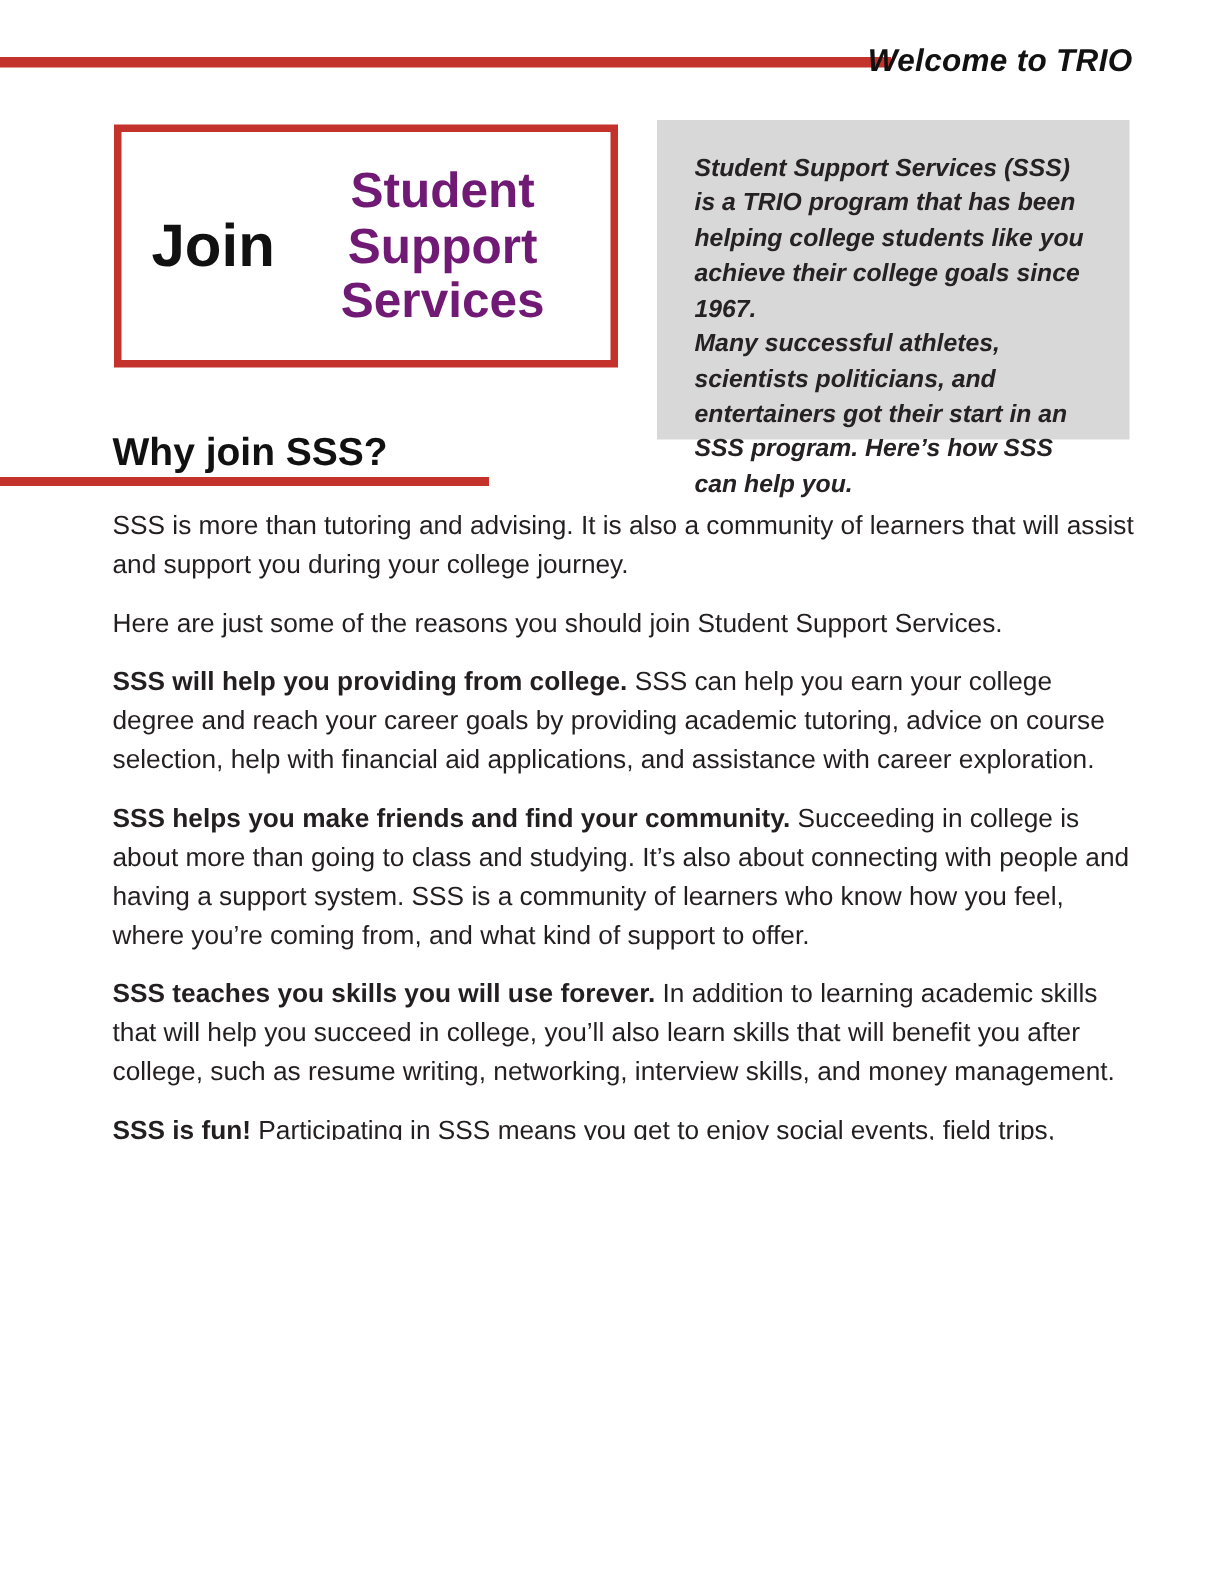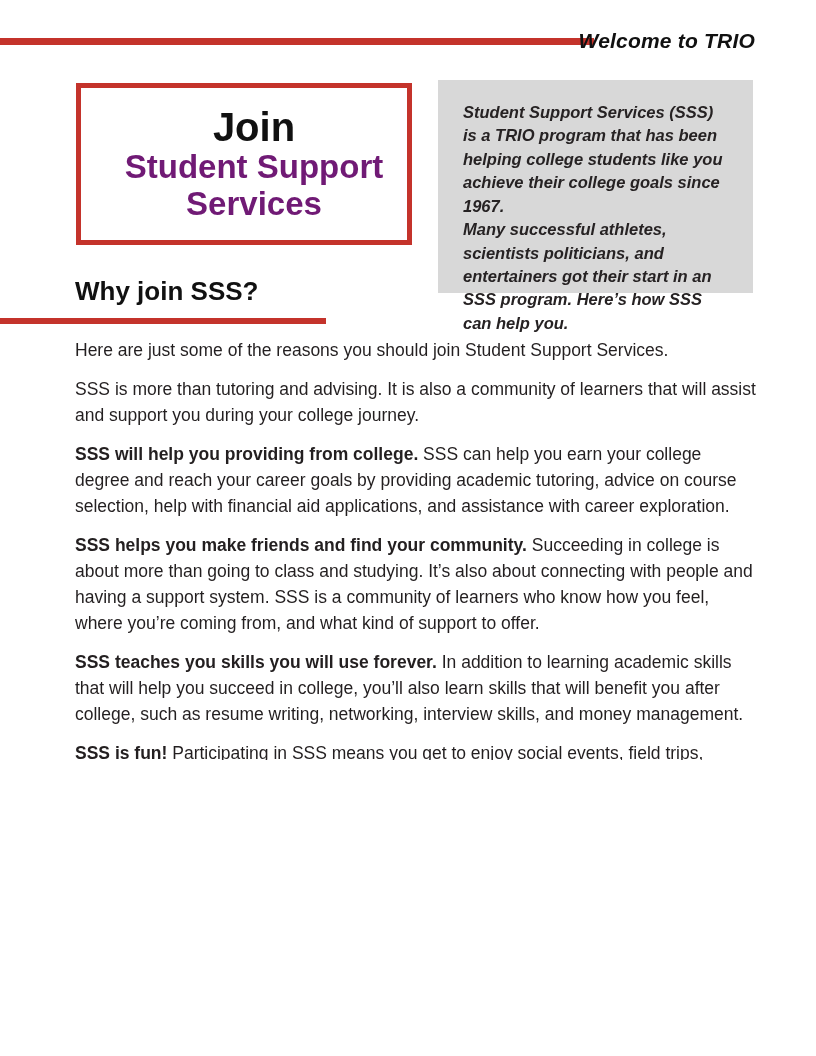--- a/index.html
+++ b/index.html
@@ -30,21 +30,21 @@
     letter-spacing: 0.2px;
   }
   
   .title-box {
     position: absolute;
     left: 76px; top: 83px;
     width: 336px; height: 162px;
     border: 5px solid #c4332b;
     background: #ffffff;
     display: flex;
-    flex-direction: column;
+    flex-direction: row;
     align-items: center;
     justify-content: center;
     text-align: center;
     padding-left: 20px;
   }
   .title-line1 {
     font-size: 40px;
     font-weight: 700;
     color: #111111;
     line-height: 1.1;
@@ -68,21 +68,21 @@
     font-size: 16.5px;
     font-weight: 700;
     font-style: italic;
     line-height: 1.42;
     color: #262223;
     white-space: pre-line;
   }
   
   .section-heading {
     position: absolute;
-    left: 75px; top: 276px;
+    left: 75px; top: 286px;
     font-size: 26px;
     font-weight: 700;
     color: #111111;
   }
   .heading-rule {
     position: absolute;
     left: 0; top: 318px;
     width: 326px; height: 6px;
     background: #c4332b;
   }
@@ -175,22 +175,22 @@
 
   <div class="intro-box">
     <div class="intro-text">Student Support Services (SSS) is a TRIO program that has been helping college students like you achieve their college goals since 1967.
 Many successful athletes, scientists politicians, and entertainers got their start in an SSS program. Here’s how SSS can help you.</div>
   </div>
 
   <div class="section-heading">Why join SSS?</div>
   <div class="heading-rule"></div>
 
   <div class="body-copy">
+    <p><strong></strong><span>SSS is more than tutoring and advising. It is also a community of learners that will assist and support you during your college journey.</span></p>
     <p><strong></strong><span>Here are just some of the reasons you should join Student Support Services.</span></p>
-    <p><strong></strong><span>SSS is more than tutoring and advising. It is also a community of learners that will assist and support you during your college journey.</span></p>
     <p><strong>SSS will help you providing from college.</strong><span> SSS can help you earn your college degree and reach your career goals by providing academic tutoring, advice on course selection, help with financial aid applications, and assistance with career exploration.</span></p>
     <p><strong>SSS helps you make friends and find your community.</strong><span> Succeeding in college is about more than going to class and studying. It’s also about connecting with people and having a support system. SSS is a community of learners who know how you feel, where you’re coming from, and what kind of support to offer.</span></p>
     <p><strong>SSS teaches you skills you will use forever.</strong><span> In addition to learning academic skills that will help you succeed in college, you’ll also learn skills that will benefit you after college, such as resume writing, networking, interview skills, and money management.</span></p>
     <p><strong>SSS is fun!</strong><span> Participating in SSS means you get to enjoy social events, field trips, workshops, and recreational activities—all for free!</span></p>
   </div>
 
 
   <div class="qr-card">
     <div class="qr-white">
       <svg width="84" height="74" viewBox="0 0 21 21" preserveAspectRatio="none" fill="#111111" xmlns="http://www.w3.org/2000/svg">

